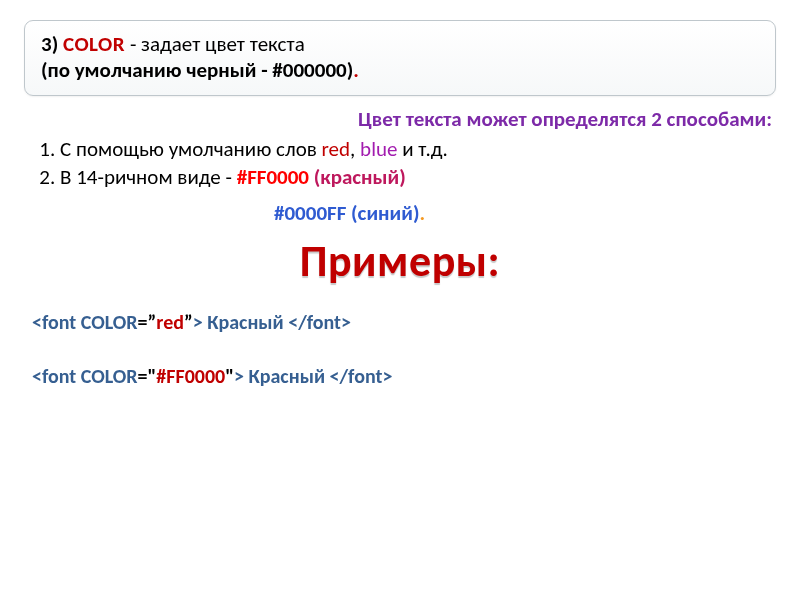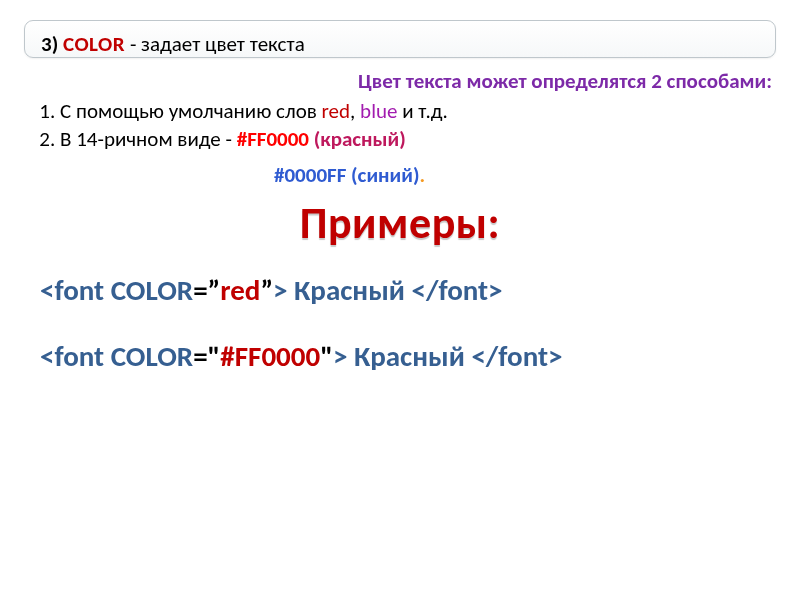--- a/index.html
+++ b/index.html
@@ -7,21 +7,21 @@
       width: 800px;
       height: 600px;
       background: #fff;
       font-family: Calibri, Arial, sans-serif;
       padding: 20px 24px;
       font-size: 21px;
     }
     .header-box {
       border: 1px solid #bfc7cc;
       border-radius: 9px;
-      padding: 10px 16px 0 16px;
+      padding: 10px 16px 12px 16px;
       margin-bottom: 10px;
       background: linear-gradient(#ffffff, #f6f8f9);
       box-shadow: 0 1px 2px rgba(0,0,0,0.06);
     }
     .header-line1 .num { font-weight: 700; color: #000; }
     .header-line1 .tag { font-weight: 700; color: #c00000; font-variant: small-caps; letter-spacing: 0.5px; }
     .header-line1 .desc { color: #000; }
     .header-line2 { color: #000; font-weight: 700; }
     .header-line2 .dot { color: #c00000; }
 
@@ -46,41 +46,44 @@
       text-align: center;
       font-size: 44px;
       font-weight: 700;
       color: #c00000;
       margin: 8px 0 22px 0;
       text-shadow: 0 2px 1px rgba(0,0,0,0.22);
       letter-spacing: 0.5px;
     }
 
     .code-line {
-      font-size: 29px;
+      font-size: 20px;
       font-weight: 700;
-      margin: 6px 4px 30px 16px;
+      margin: 6px 4px 30px 8px;
       color: #000;
       font-family: Calibri, Arial, sans-serif;
     }
     .angle { color: #365f91; }
     .elem { color: #365f91; }
     .attr { color: #365f91; }
     .eq { color: #000; }
     .valq { color: #000; }
     .valq-curly { color: #000; font-family: Calibri, Arial, sans-serif; }
     .val-red { color: #c00000; }
     .midtext { color: #365f91; }
   </style>
 </head>
 <body>
 
 <div class="header-box">
   <div class="header-line1">
     <span class="num">3) </span><span class="tag">COLOR</span><span class="desc"> - задает цвет текста</span>
+  </div>
+  <div class="header-line2">
+    <span> (по умолчанию черный - #000000)</span><span class="dot">.</span>
   </div>
 </div>
 
 <div class="intro">Цвет текста может определятся 2 способами:</div>
 
 <ol class="methods">
   <li>
     <span>С помощью умолчанию слов </span><span class="red-word">red</span><span>, </span><span class="blue-word">blue</span><span> и т.д.</span>
   </li>
   <li>

